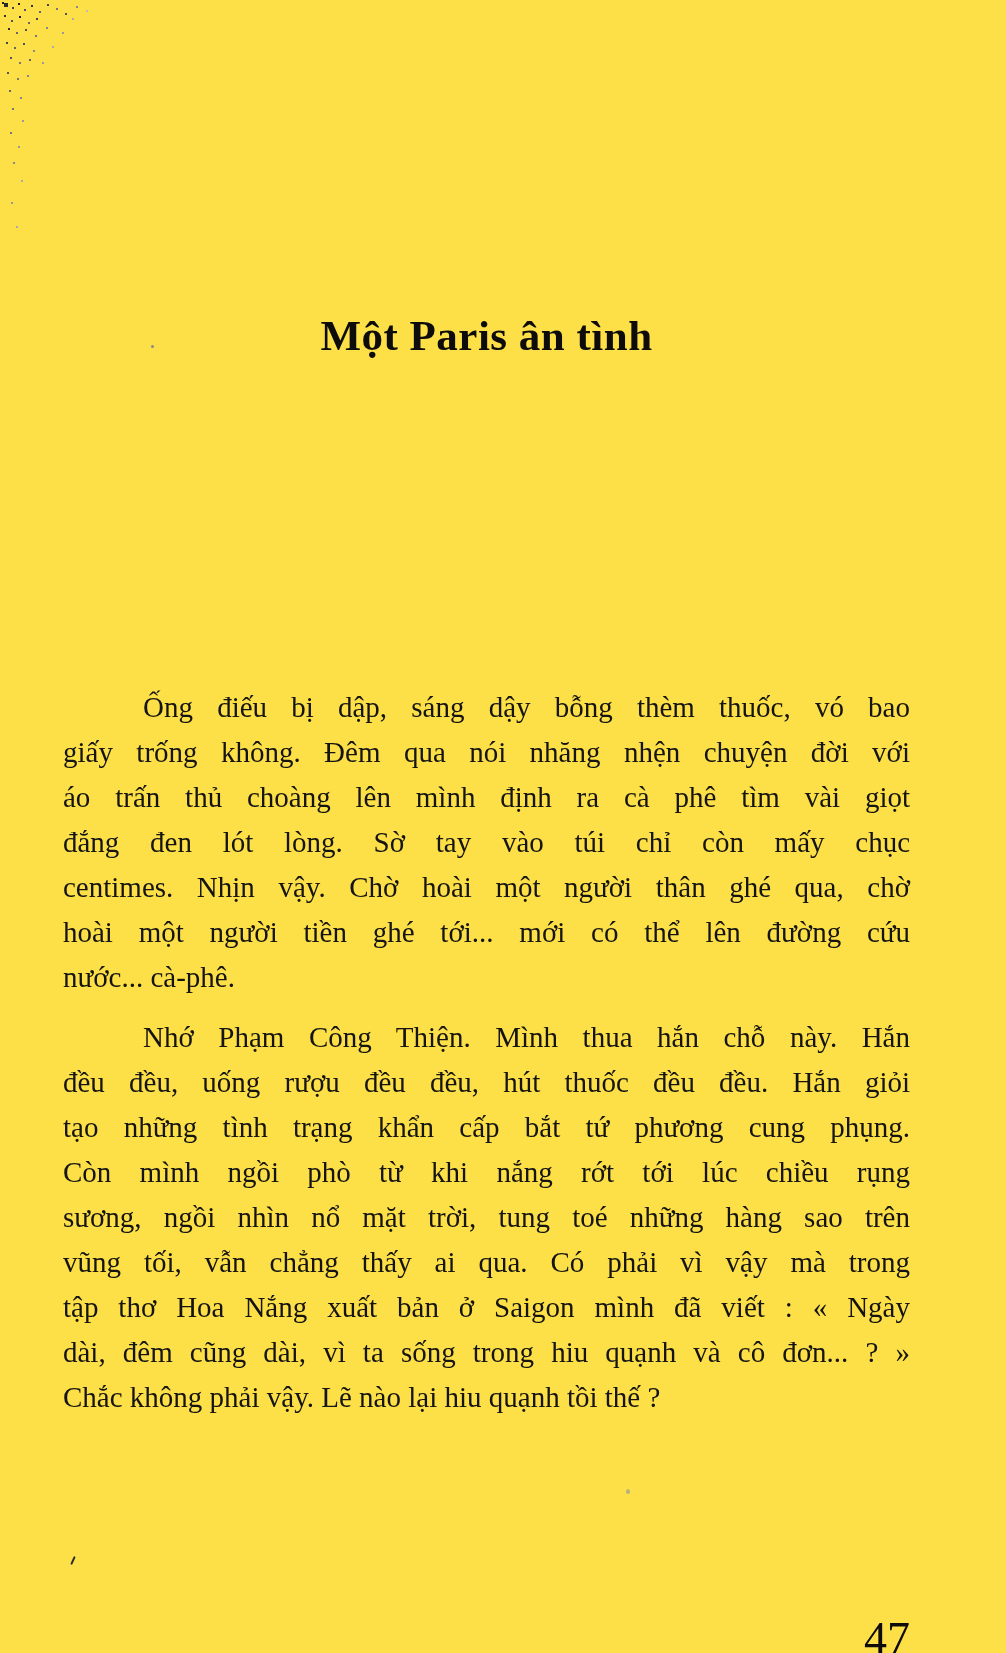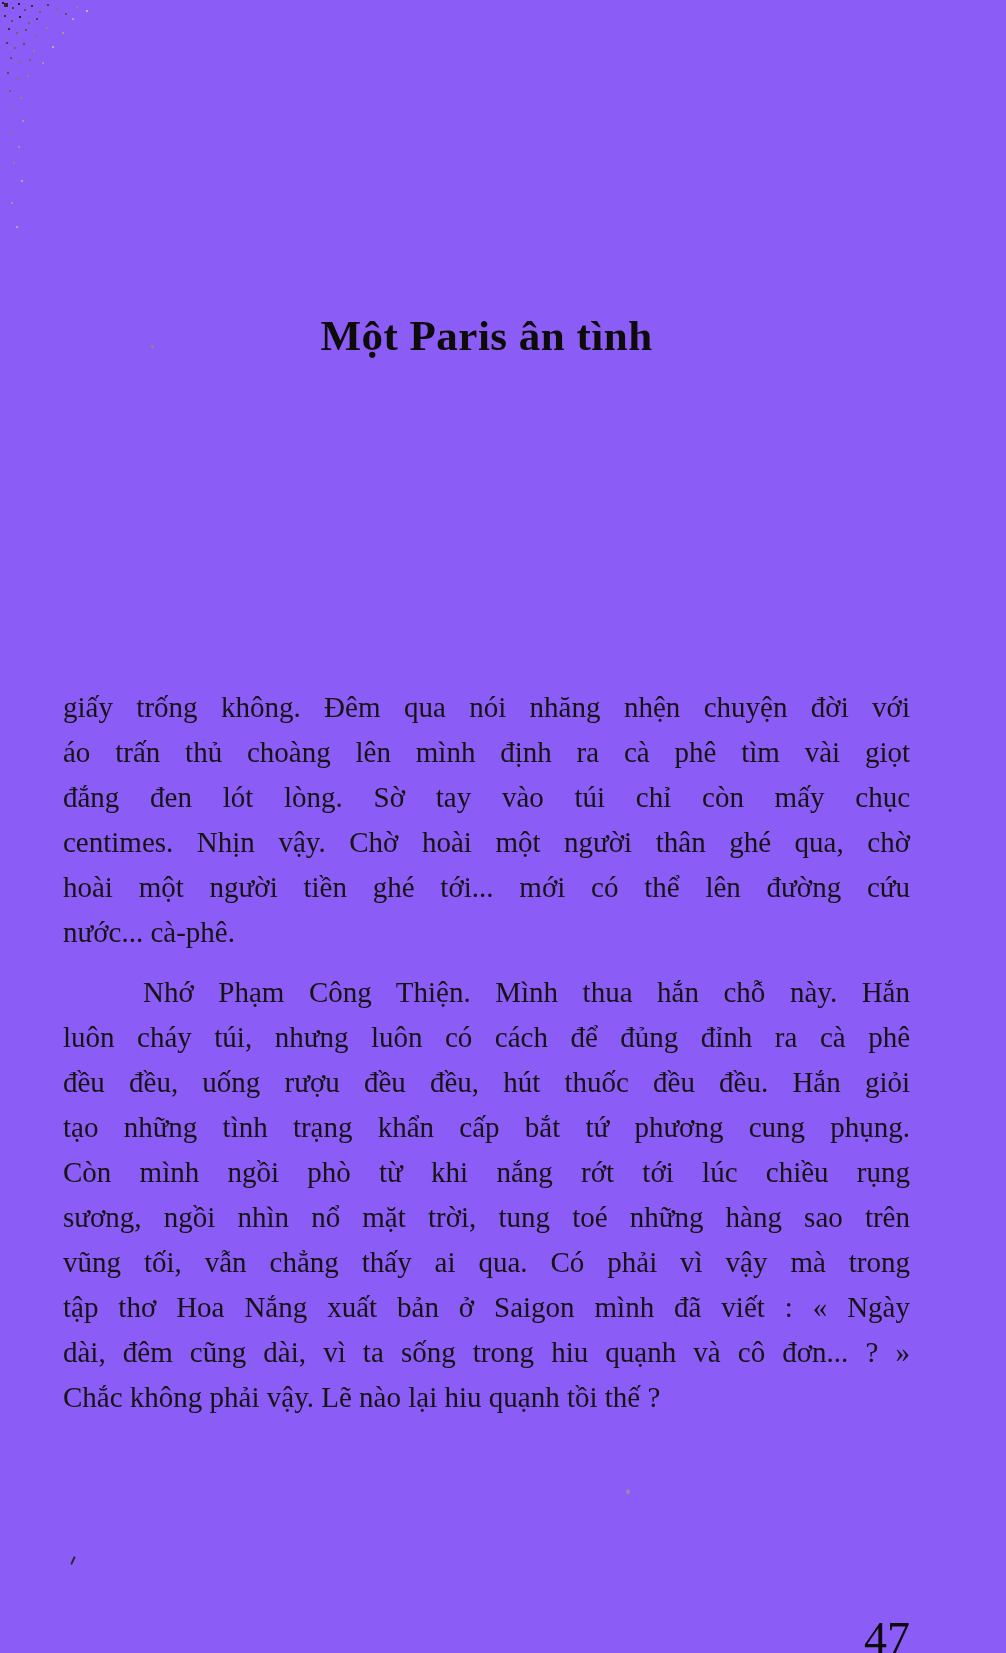--- a/index.html
+++ b/index.html
@@ -4,21 +4,21 @@
 <style>
   html, body {
     margin: 0;
     padding: 0;
     background: #ffffff;
   }
   .page {
     position: relative;
     width: 1006px;
     height: 1653px;
-    background: #8b5cf6;
+    background: #fde047;
     overflow: hidden;
     font-family: "Liberation Serif", "DejaVu Serif", serif;
     color: #151413;
   }
   
   .noise {
     position: absolute;
     left: 2px;
     top: 2px;
     width: 2px;
@@ -121,31 +121,31 @@
   <div class="noise"></div>
   <div class="dot-a"></div>
   <div class="speck-a"></div>
   <div class="speck-b"></div>
 
   <h1 class="title">Một Paris ân tình</h1>
 
   <div class="body-text">
 
     <p class="para">
+      <span class="line indent"><span>Ống điếu bị dập, sáng dậy bỗng thèm thuốc, vó bao</span></span>
       <span class="line"><span>giấy trống không. Đêm qua nói nhăng nhện chuyện đời với</span></span>
       <span class="line"><span>áo trấn thủ choàng lên mình định ra cà phê tìm vài giọt</span></span>
       <span class="line"><span>đắng đen lót lòng. Sờ tay vào túi chỉ còn mấy chục</span></span>
       <span class="line"><span>centimes. Nhịn vậy. Chờ hoài một người thân ghé qua, chờ</span></span>
       <span class="line"><span>hoài một người tiền ghé tới... mới có thể lên đường cứu</span></span>
       <span class="line last"><span>nước... cà-phê.</span></span>
     </p>
 
     <p class="para">
       <span class="line indent"><span>Nhớ Phạm Công Thiện. Mình thua hắn chỗ này. Hắn</span></span>
-      <span class="line"><span>luôn cháy túi, nhưng luôn có cách để đủng đỉnh ra cà phê</span></span>
       <span class="line"><span>đều đều, uống rượu đều đều, hút thuốc đều đều. Hắn giỏi</span></span>
       <span class="line"><span>tạo những tình trạng khẩn cấp bắt tứ phương cung phụng.</span></span>
       <span class="line"><span>Còn mình ngồi phò từ khi nắng rớt tới lúc chiều rụng</span></span>
       <span class="line"><span>sương, ngồi nhìn nổ mặt trời, tung toé những hàng sao trên</span></span>
       <span class="line"><span>vũng tối, vẫn chẳng thấy ai qua. Có phải vì vậy mà trong</span></span>
       <span class="line"><span>tập thơ </span><span class="it">Hoa Nắng</span><span> xuất bản ở Saigon mình đã viết : « </span><span class="it">Ngày</span></span>
       <span class="line it"><span class="it">dài, đêm cũng dài, vì ta sống trong hiu quạnh và cô đơn... ? »</span></span>
       <span class="line last"><span>Chắc không phải vậy. Lẽ nào lại hiu quạnh tồi thế ?</span></span>
     </p>
 

